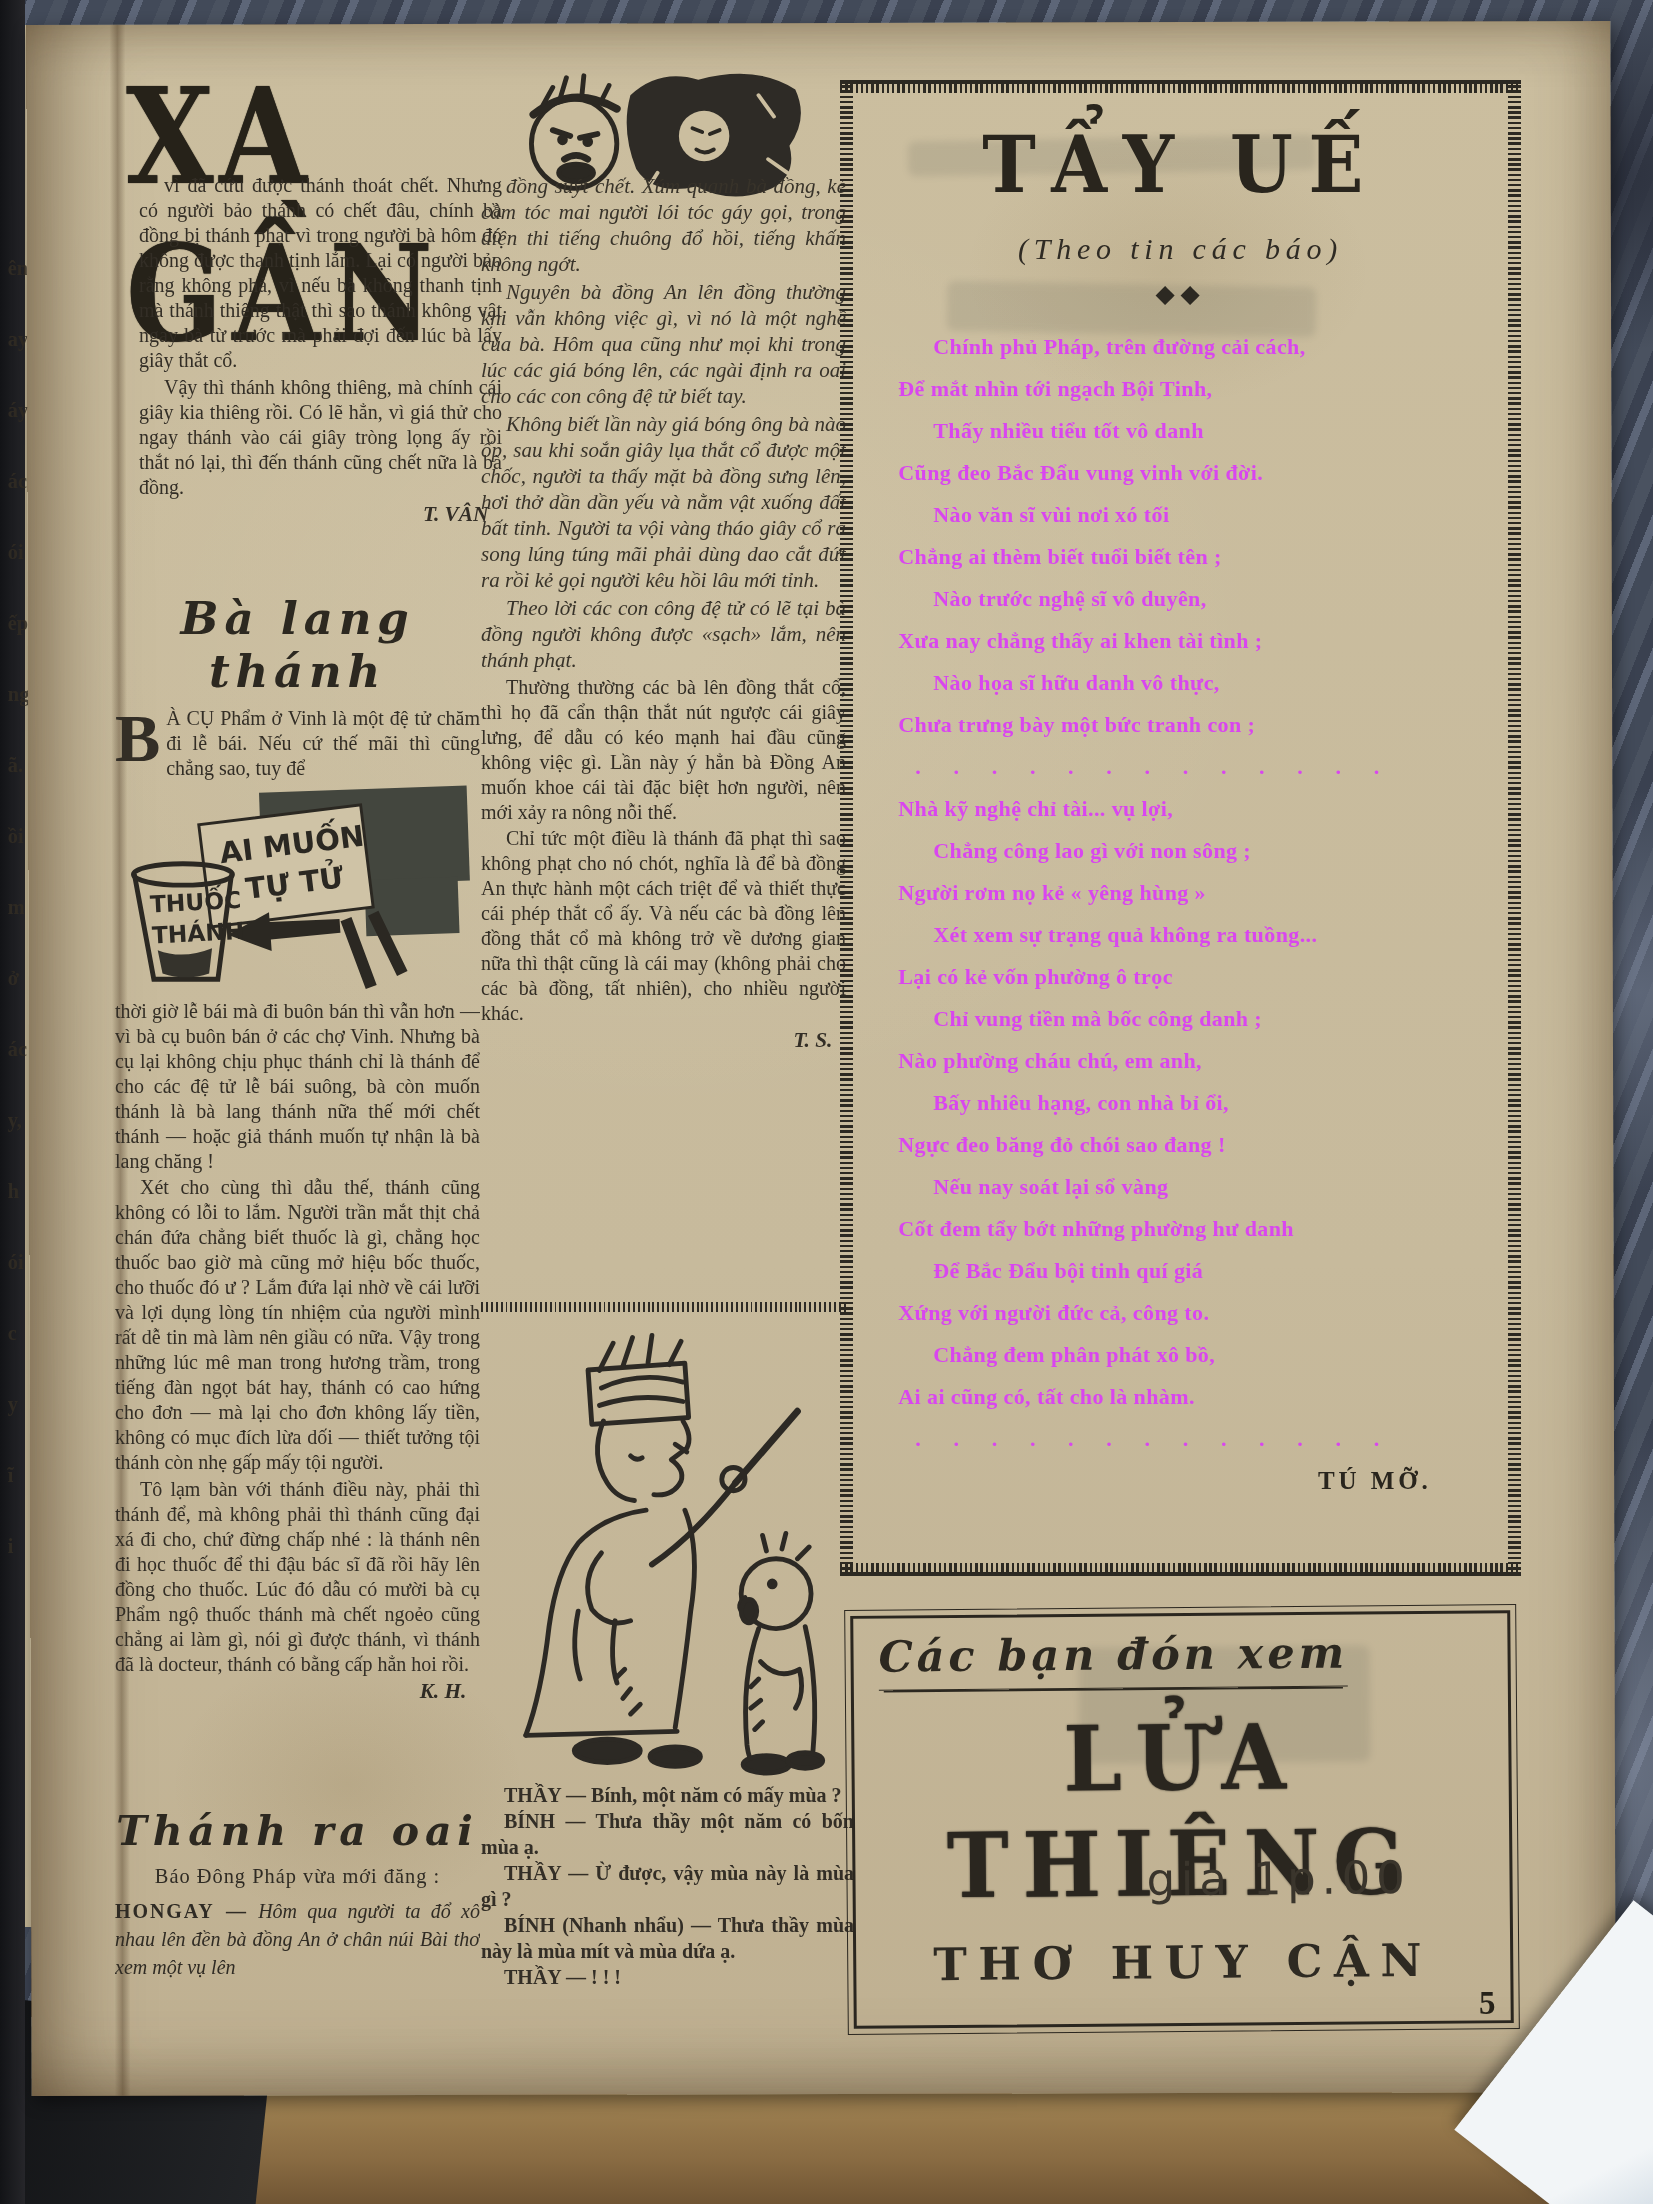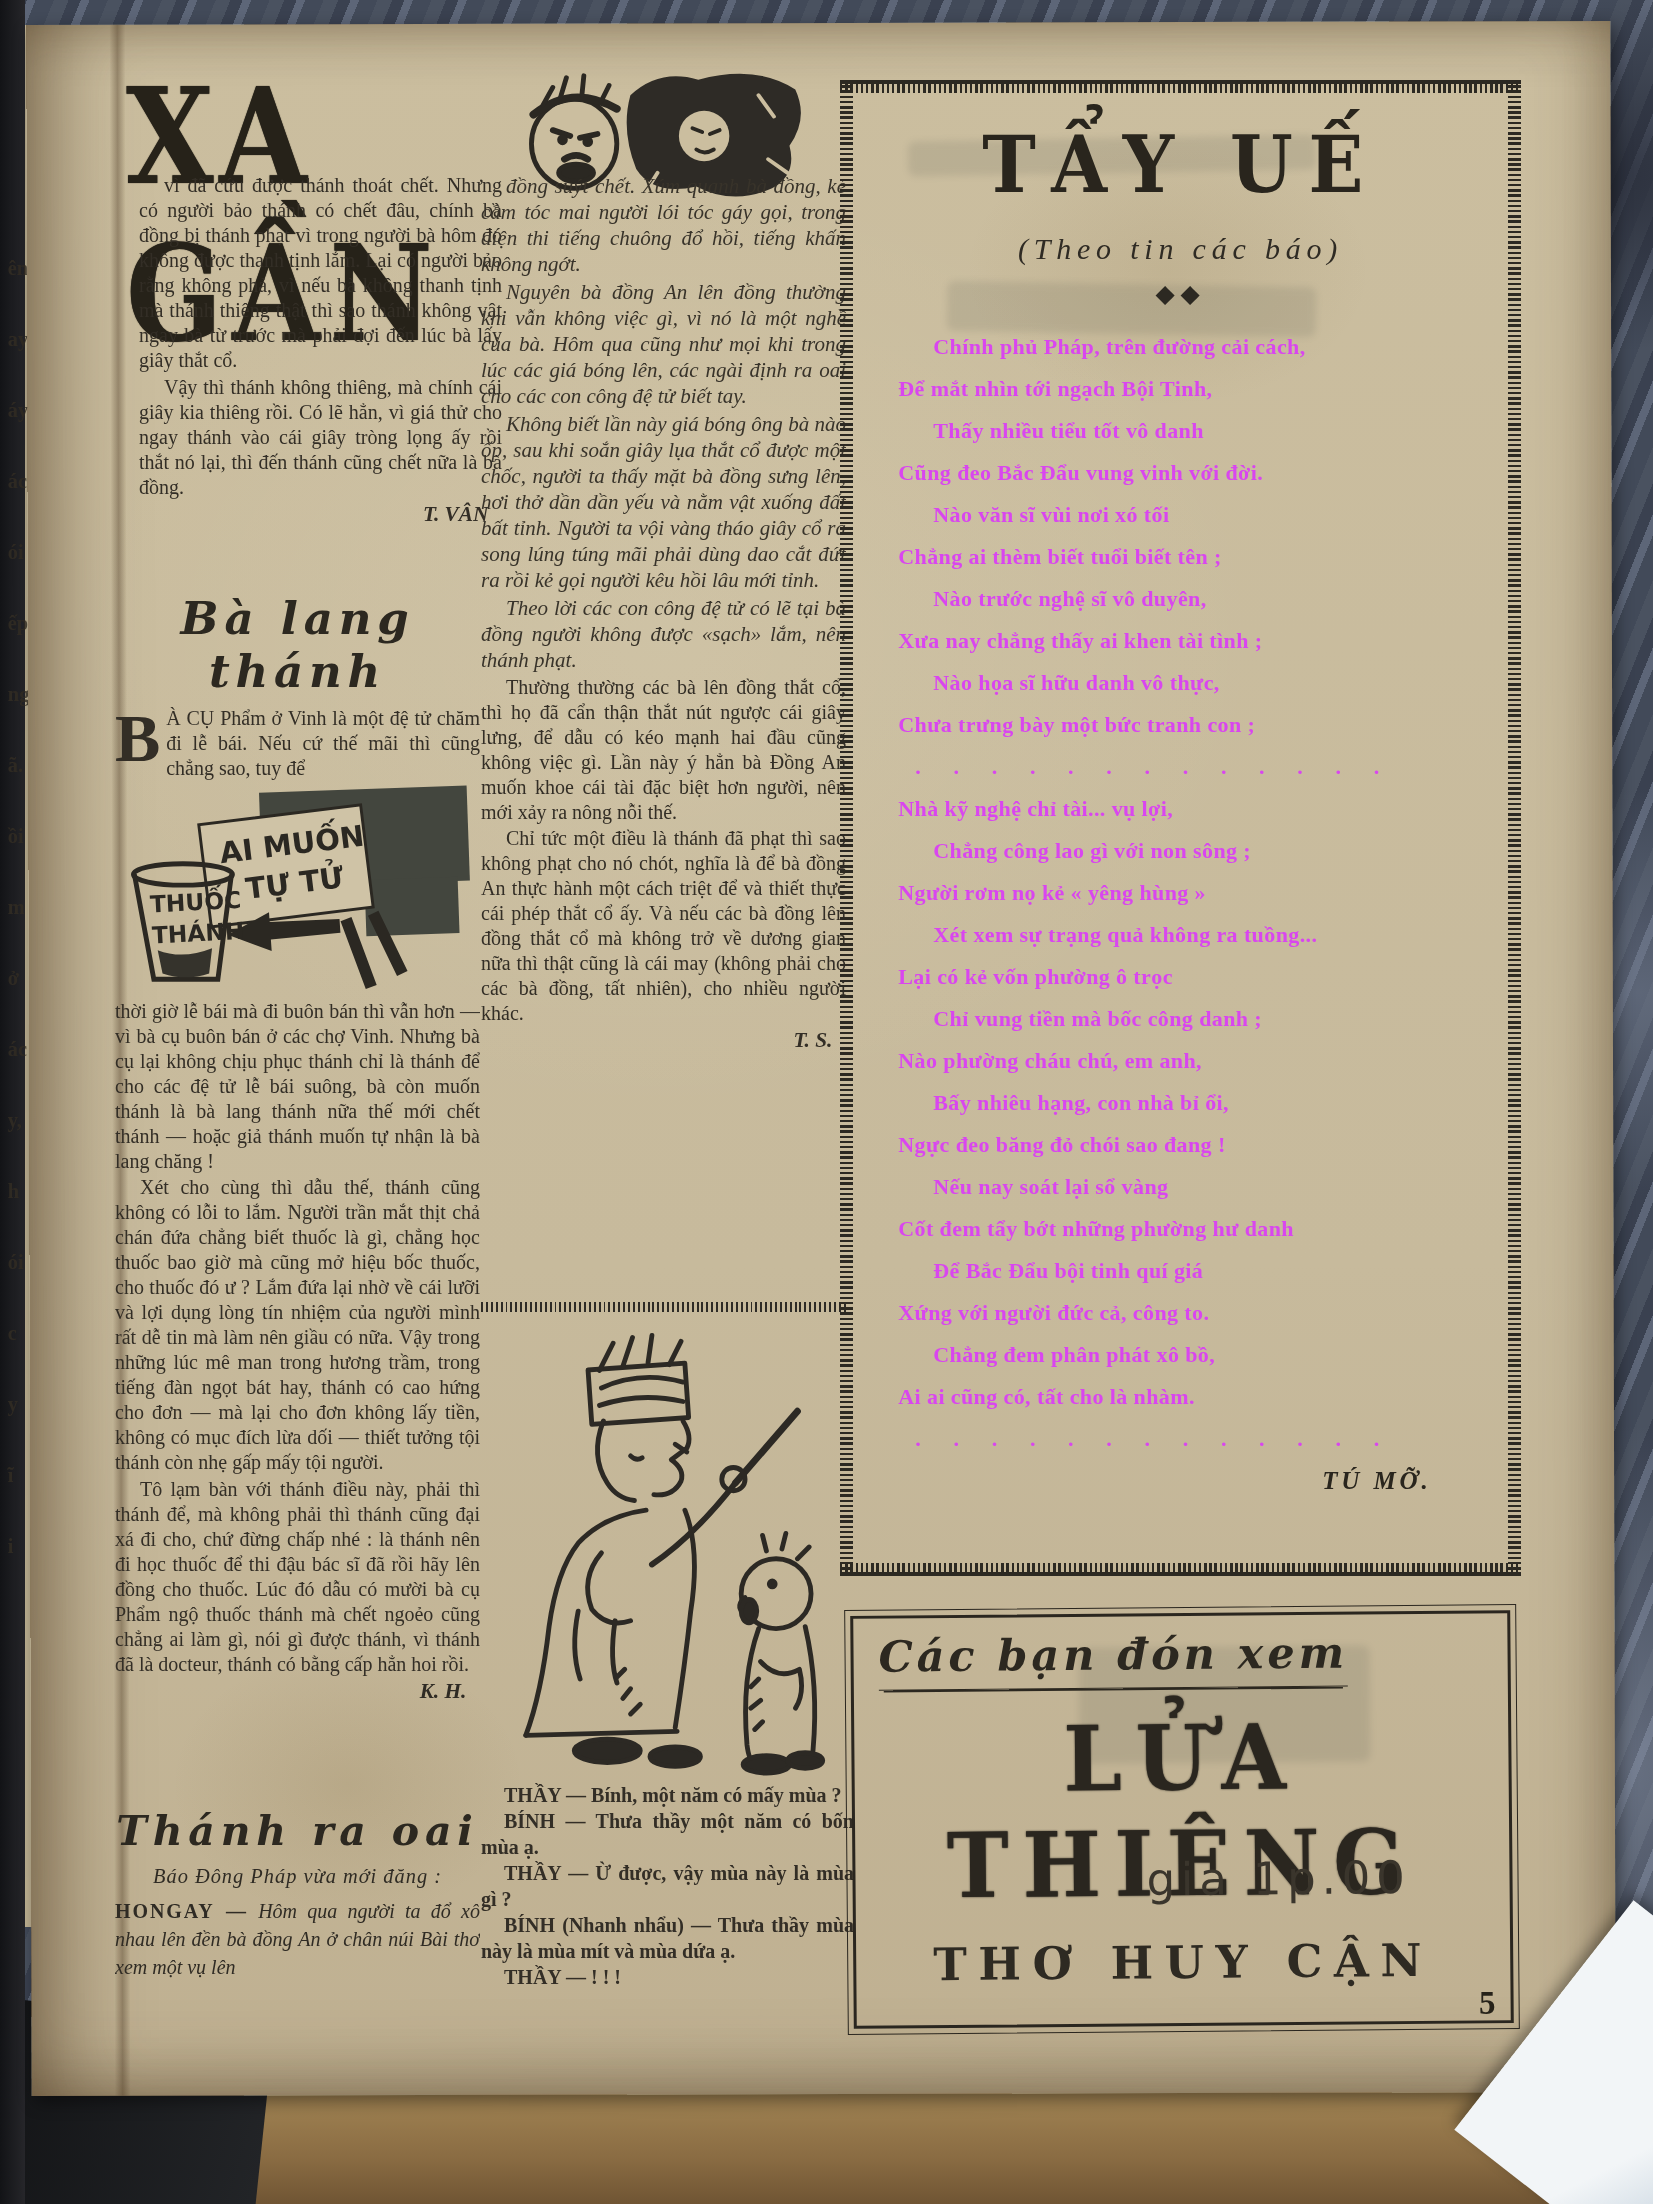--- a/index.html
+++ b/index.html
@@ -61,21 +61,21 @@
   .body-txt{font-size:20px;line-height:25px;text-align:justify;color:#332e26;}
   .body-txt p{margin:0 0 1.9px 0;text-indent:25px;}
   .sig{font-style:italic;font-weight:bold;text-align:right;font-size:21.3px;padding-right:13.6px;}
   .h-art{font-family:"DejaVu Serif",serif;font-style:italic;font-weight:bold;
     font-size:45px;letter-spacing:5.8px;color:#2c2820;margin:0;}
   .dropcap{float:left;font-size:68px;line-height:56px;font-weight:bold;padding:3.9px 5.8px 0 0;}
 
   .col1{position:absolute;left:115px;top:173px;width:363px;margin-left:24px;}
   .col1-art1{position:absolute;left:115px;top:592px;width:365px;height:1213px;overflow:hidden;}
   .col1-art2{position:absolute;left:115px;top:1807px;width:365px;height:262px;overflow:hidden;text-align:center;}
-  .col1-art2 .lead{font-size:20.4px;margin-top:9.7px;letter-spacing:1px;font-style:italic;}
+  .col1-art2 .lead{font-size:20.4px;margin-top:9.7px;letter-spacing:1px;}
   .col1-art2 .body-it{font-style:italic;font-size:20px;line-height:28px;text-align:justify;margin-top:9px;}
   .col1-art2 .dateline{font-style:normal;font-weight:bold;letter-spacing:1.9px;}
 
   .col2{position:absolute;left:481px;top:173px;width:365px;height:1116px;overflow:hidden;}
   .col2 .it{font-style:italic;font-size:21px;line-height:26px;color:#38332a;}
   .divider{position:absolute;left:481px;top:1302px;width:365px;height:9.7px;
     background:repeating-linear-gradient(90deg,#2e2b26 0 1.9px,rgba(0,0,0,0) 1.9px 4.9px);}
   .cartoon2{position:absolute;left:485px;top:1320px;}
   .dialogue{position:absolute;left:481px;top:1782px;width:373px;height:264px;overflow:hidden;
     font-size:20px;line-height:26px;text-align:justify;}
@@ -93,21 +93,21 @@
     font-size:72px;letter-spacing:15.5px;color:#29251d;margin-top:25px;transform:scaleY(1.1);}
   .poem-sub{text-align:center;font-style:italic;font-size:30px;letter-spacing:5.8px;margin-top:26px;}
   .poem-orn{text-align:center;font-size:25px;letter-spacing:5.8px;margin-top:13.6px;color:#2c2922;}
   .plines{margin-top:17.5px;}
   .plines div{height:42px;display:flex;align-items:center;font-size:22px;font-weight:600;
     letter-spacing:0.4px;color:#d946ef;}
   .plines div:nth-child(odd){padding-left:72px;}
   .plines div:nth-child(even){padding-left:37px;}
   .plines div.dots{letter-spacing:13.6px;font-weight:bold;padding-left:54px;}
   .poem-sig{text-align:right;padding-right:68px;font-weight:bold;font-size:25px;
-    letter-spacing:3.9px;margin-top:7.8px;color:#29251d;font-style:italic;}
+    letter-spacing:3.9px;margin-top:7.8px;color:#29251d;}
 
   
   .ghost{position:absolute;filter:blur(3.9px);opacity:.13;background:#4a4f46;border-radius:7.8px;}
 
   
   .ad-box{position:absolute;left:846px;top:1607px;width:670px;height:423px;
     border:1.9px solid #2a261f;transform:rotate(-.5deg);}
   .ad-inner{position:absolute;inset:4.9px;border:3.9px solid #2a261f;}
   .ad-kicker{position:absolute;left:33px;top:21.3px;font-family:"DejaVu Serif",serif;
     font-style:italic;font-weight:bold;font-size:43px;letter-spacing:3.9px;color:#2c2820;

